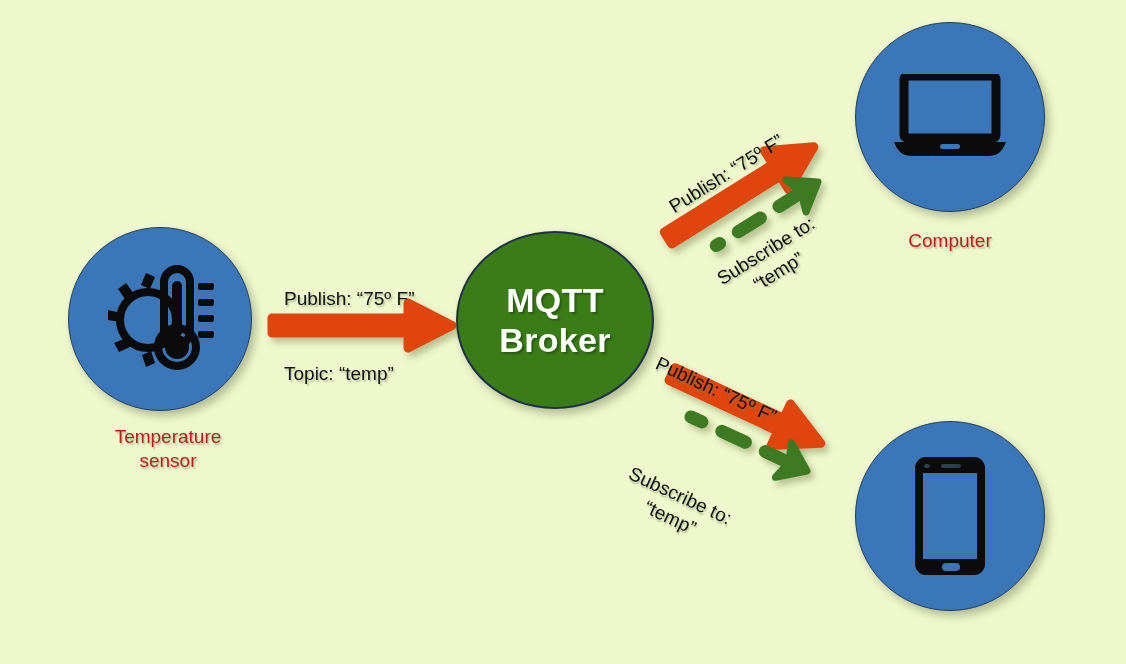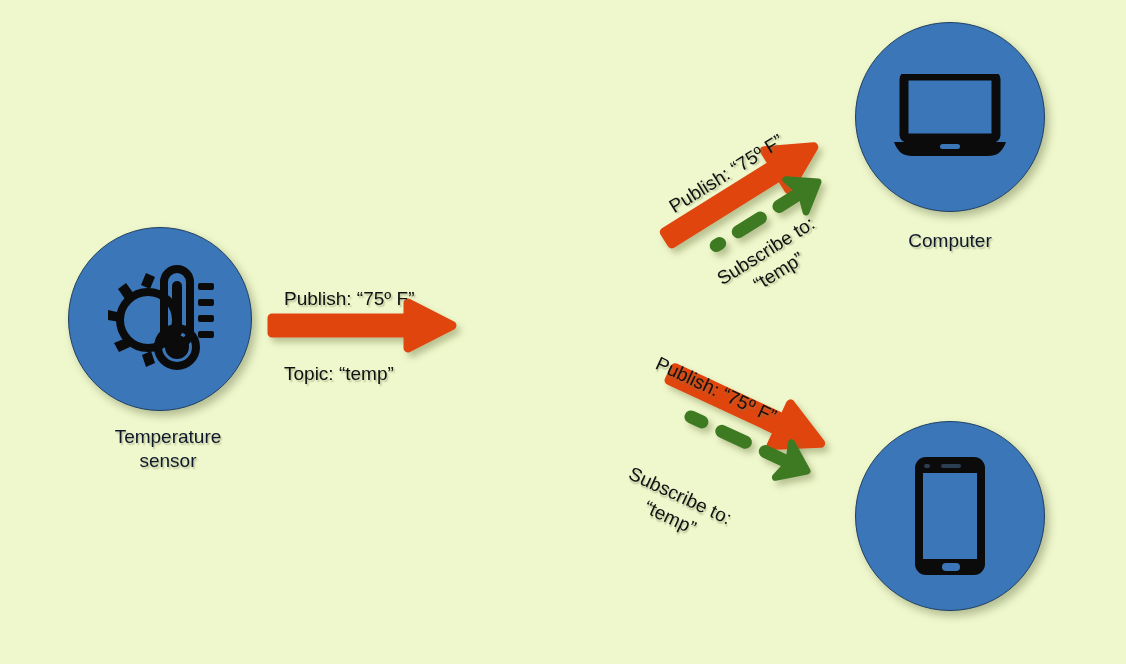--- a/index.html
+++ b/index.html
@@ -31,21 +31,21 @@
     filter: drop-shadow(4px 5px 4px rgba(90, 100, 60, 0.40));
   }
   .node.broker {
     background: #3a7d16;
     border: 2px solid #20304a;
   }
   .node svg { display: block; }
   .node-label {
     position: absolute;
     text-align: center;
-    color: #0f172a;
+    color: #b91c1c;
     font-size: 19px;
     line-height: 1.27;
     white-space: pre-line;
     text-shadow: 1.5px 2px 1.5px rgba(120,130,90,0.40);
   }
   .broker-text {
     color: #ffffff;
     font-size: 34px;
     font-weight: bold;
     line-height: 1.18;
@@ -131,20 +131,24 @@
           <rect x="92" y="36" width="16" height="7" rx="2"></rect>
           <rect x="92" y="52" width="16" height="7" rx="2"></rect>
           <rect x="92" y="68" width="16" height="7" rx="2"></rect>
         </g>
       </svg>
     </span>
   </div>
   <div class="node-label" style="left:68px; top:425px; width:200px;">Temperature
 sensor</div>
 
+  <div class="node broker" style="left:456px; top:231px; width:198px; height:178px;">
+    <span class="broker-text">MQTT
+Broker</span>
+  </div>
 
   <div class="node" style="left:855px; top:22px; width:190px; height:190px;">
     <span>
       <svg width="116" height="86" viewBox="0 0 116 86">
         <g fill="#0b0b0b">
           <rect x="12" y="2" width="92" height="62" rx="3" fill="none" stroke="#0b0b0b" stroke-width="9"></rect>
           <path d="M2 68 h112 c-4 11 -10 14 -18 14 H20 c-8 0 -14 -3 -18 -14 z"></path>
           <rect x="48" y="70" width="20" height="5" rx="2.5" fill="#3a76b8"></rect>
         </g>
       </svg>

